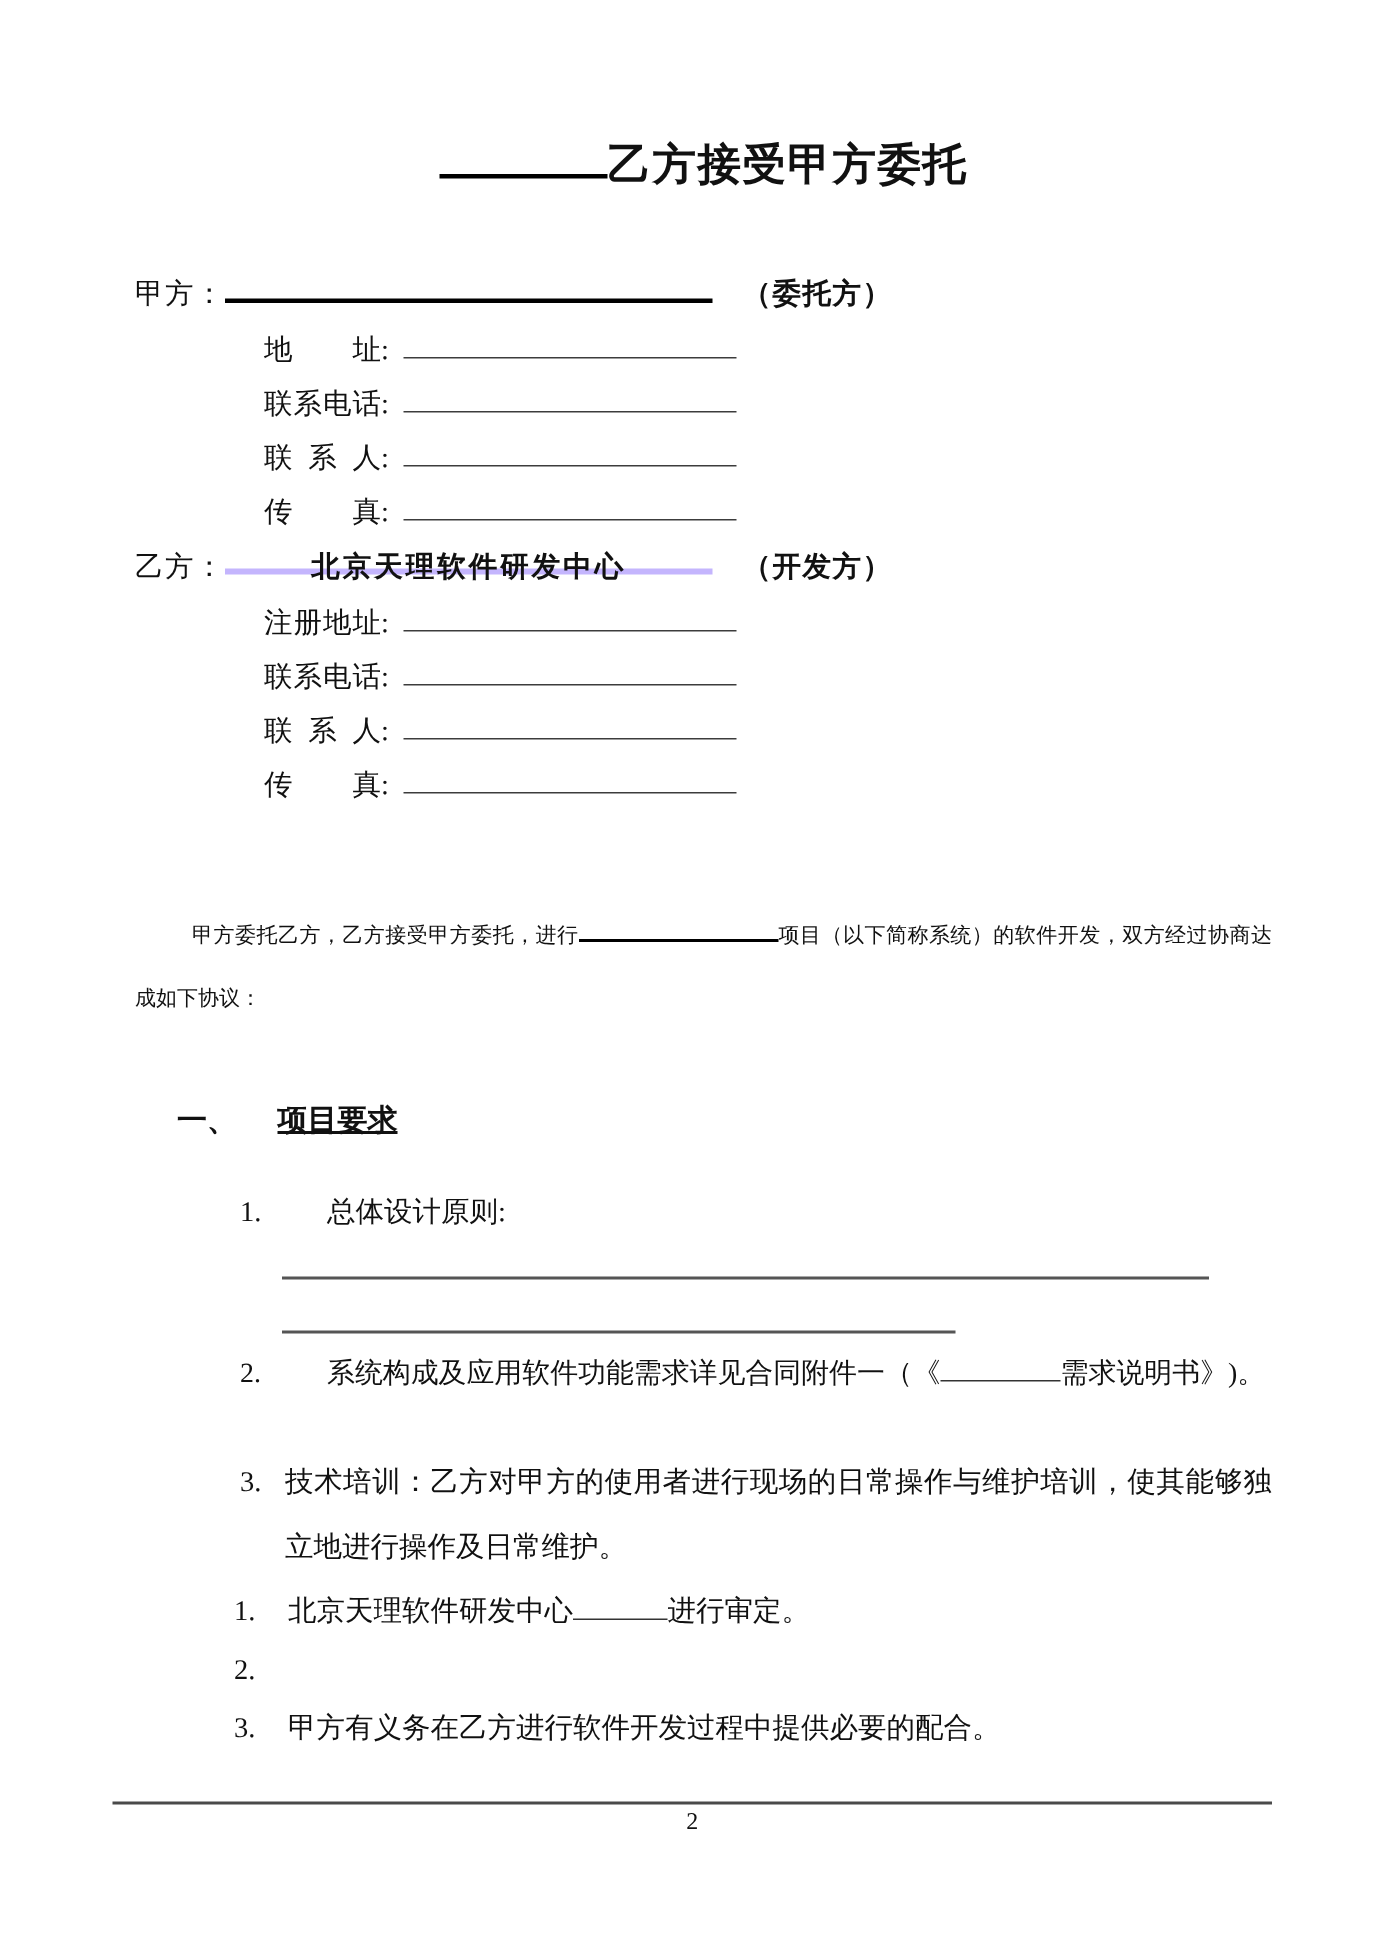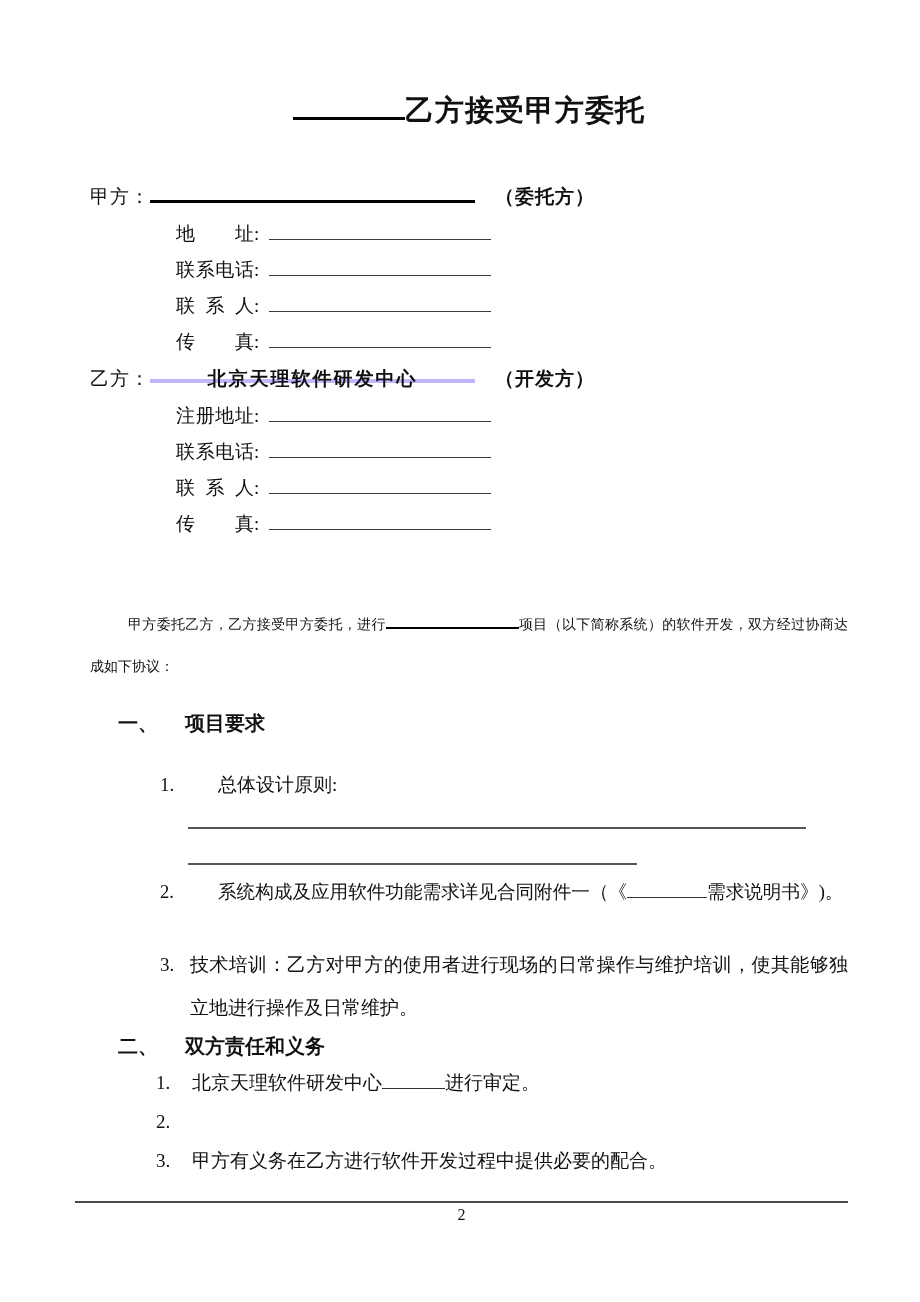--- a/index.html
+++ b/index.html
@@ -53,21 +53,21 @@
   }
   .inline-blank{border-bottom:2px solid #000;}
   .intro-blank{width:133px;}
   .thin-blank{border-bottom:1px solid #333;}
   .attach-blank{width:80px;}
   .review-blank{width:63px;}
 
   
   .sec-head{font-size:20px;font-weight:bold;line-height:30px;margin-left:28px;white-space:nowrap;}
   .sec-head .sec-num{display:inline-block;width:67px;}
-  .sec1-head{margin-top:20px;}
+  .sec1-head{margin-top:44px;text-decoration:underline;}
   .sec2-head{margin-top:2px;}
 
   .item{font-size:19px;}
   .item-flex{display:flex;}
   .s1-item1{margin:32px 0 0 70px;line-height:30px;}
   .s1-item1 .inum{flex:0 0 58px;}
   .s1-item2{margin:12px 0 0 70px;line-height:30px;font-size:18.6px;white-space:nowrap;}
   .s1-item2 .inum{flex:0 0 58px;}
   .s1-item3{margin:36px 0 0 70px;line-height:43px;}
   .s1-item3 .inum{flex:0 0 30px;}
@@ -145,23 +145,20 @@
   <div class="item item-flex s1-item2">
     <span class="inum">2.</span>
       <span class="itext"><span>系统构成及应用软件功能需求详见合同附件一（《</span><span class="blank thin-blank attach-blank"></span><span>需求说明书》)。</span></span>
   </div>
 
   <div class="item item-flex s1-item3">
     <span class="inum">3.</span>
       <span class="itext">技术培训：乙方对甲方的使用者进行现场的日常操作与维护培训，使其能够独立地进行操作及日常维护。</span>
   </div>
 
-  <div class="sec-head sec2-head">
-    <span class="sec-num">二、</span><span>双方责任和义务</span>
-  </div>
 
   <div class="item item-flex s2-item">
     <span class="inum">1.</span>
       <span class="itext"><span>北京天理软件研发中心</span><span class="blank thin-blank review-blank"></span><span>进行审定。</span></span>
   </div>
 
   <div class="item item-flex s2-item">
     <span class="inum">2.</span>
   </div>
 

